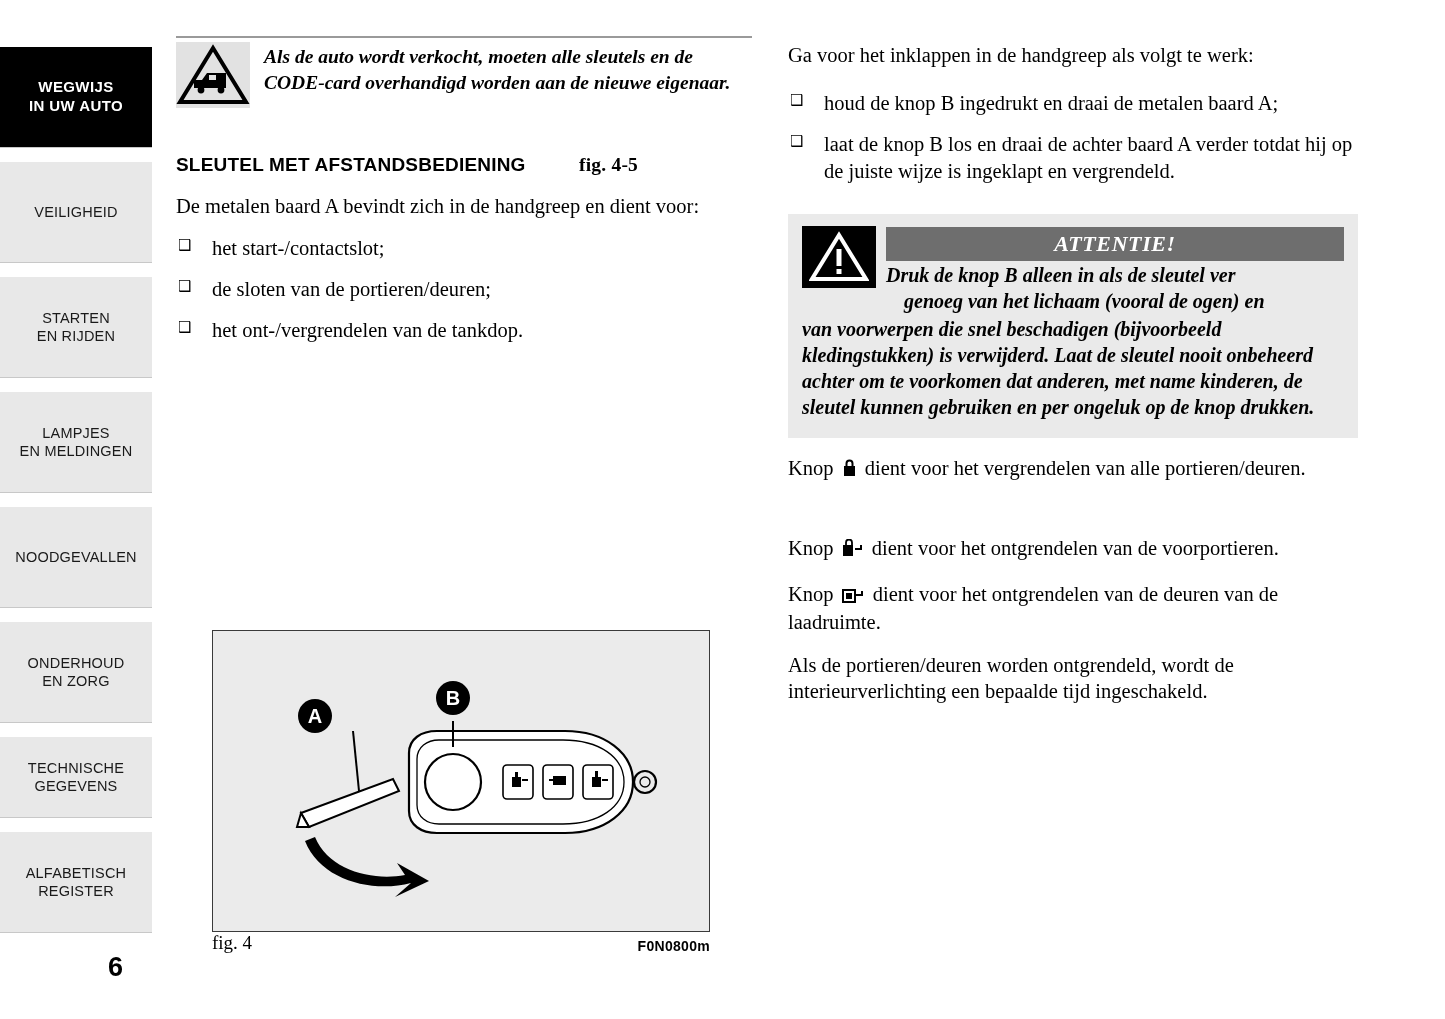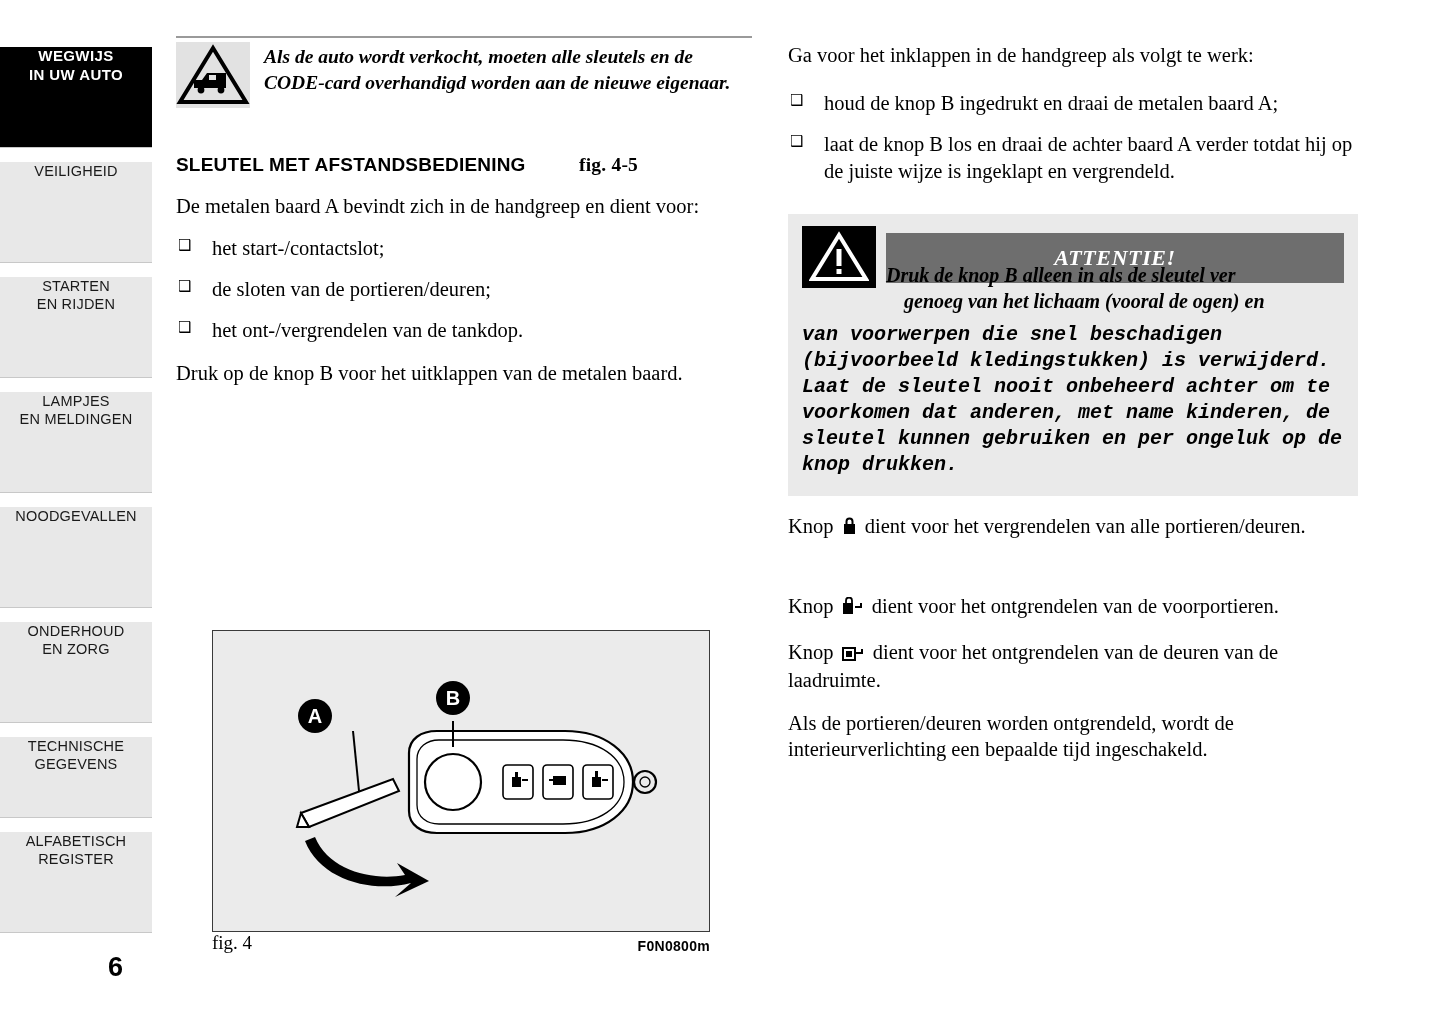--- a/index.html
+++ b/index.html
@@ -22,20 +22,21 @@
     height: 1019px;
   }
   .tab {
     position: absolute;
     left: 0;
     width: 152px;
     background: #e8e8e8;
     border-top: 1.5px solid #ffffff;
     border-bottom: 1.5px solid #c8c8c8;
     display: flex;
+    align-items: center;
     justify-content: center;
     text-align: center;
     font-family: "Liberation Sans", sans-serif;
     font-size: 14.5px;
     line-height: 1.25;
     letter-spacing: 0.2px;
     color: #1a1a1a;
     padding: 0 2px;
   }
   .tab.active {
@@ -195,24 +196,24 @@
   }
   .att-tri {
     flex: 0 0 auto;
     width: 74px;
     height: 62px;
     background: #000;
     display: flex; align-items: center; justify-content: center;
   }
   .att-bar {
     flex: 1 1 auto;
-    height: 50px;
+    height: 34px;
     background: #6e6e6e;
     display: flex; align-items: center; justify-content: center;
-    margin-top: 7px;
+    margin-top: 1px;
   }
   .att-bar span {
     color: #fff;
     font-family: "Liberation Serif", serif;
     font-weight: bold;
     font-style: italic;
     font-size: 22px;
     letter-spacing: 0.6px;
   }
   .att-body {
@@ -304,21 +305,20 @@
     <li>
       <span class="bullet-glyph">❑</span>
       <span>de sloten van de portieren/deuren;</span>
     </li>
     <li>
       <span class="bullet-glyph">❑</span>
       <span>het ont-/vergrendelen van de tankdop.</span>
     </li>
   </ul>
 
-  <p class="body">Druk op de knop B voor het uitklappen van de metalen baard.</p>
 </div>
 
 <div id="figure-wrap">
   <div id="figure-box">
     <svg width="498" height="302" viewBox="0 0 498 302">
 
       <path d="M196 122 C196 108 208 100 224 100 L352 100 C392 100 420 122 420 151
                C420 180 392 202 352 202 L224 202 C208 202 196 194 196 180 Z" fill="#ffffff" stroke="#000" stroke-width="2.2"></path>
       <path d="M204 128 C204 116 214 109 226 109 L350 109 C386 109 411 126 411 151
                C411 176 386 193 350 193 L226 193 C214 193 204 186 204 174 Z" fill="#ffffff" stroke="#000" stroke-width="1.3"></path>
@@ -388,21 +388,21 @@
         </svg>
       </div>
       <div class="att-bar">
         <span>ATTENTIE!</span>
       </div>
     </div>
     <div class="att-body att-first-lines">
       <div>Druk de knop B alleen in als de sleutel ver</div>
       <div style="margin-left:18px;">genoeg van het lichaam (vooral de ogen) en</div>
     </div>
-    <div class="att-body" style="margin-top:8px;font-family:Liberation Mono, monospace;">van voorwerpen die snel beschadigen (bijvoorbeeld kledingstukken) is verwijderd. Laat de sleutel nooit onbeheerd achter om te voorkomen dat anderen, met name kinderen, de sleutel kunnen gebruiken en per ongeluk op de knop drukken.</div>
+    <div class="att-body" style="margin-top:2px;">van voorwerpen die snel beschadigen (bijvoorbeeld kledingstukken) is verwijderd. Laat de sleutel nooit onbeheerd achter om te voorkomen dat anderen, met name kinderen, de sleutel kunnen gebruiken en per ongeluk op de knop drukken.</div>
   </div>
 
   <p class="body">
     <span>Knop</span>
     <span class="inline-ico">
       <svg width="15" height="18" viewBox="0 0 15 18">
         <rect x="2" y="7" width="11" height="10" fill="#000"></rect>
         <path d="M4.5 7 V4.5 A3 3 0 0 1 10.5 4.5 V7" fill="none" stroke="#000" stroke-width="2"></path>
       </svg>
     </span>

